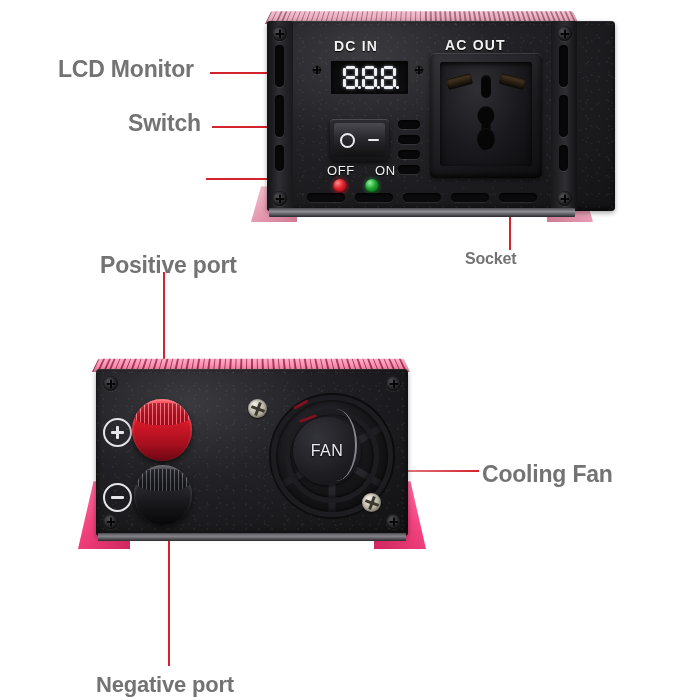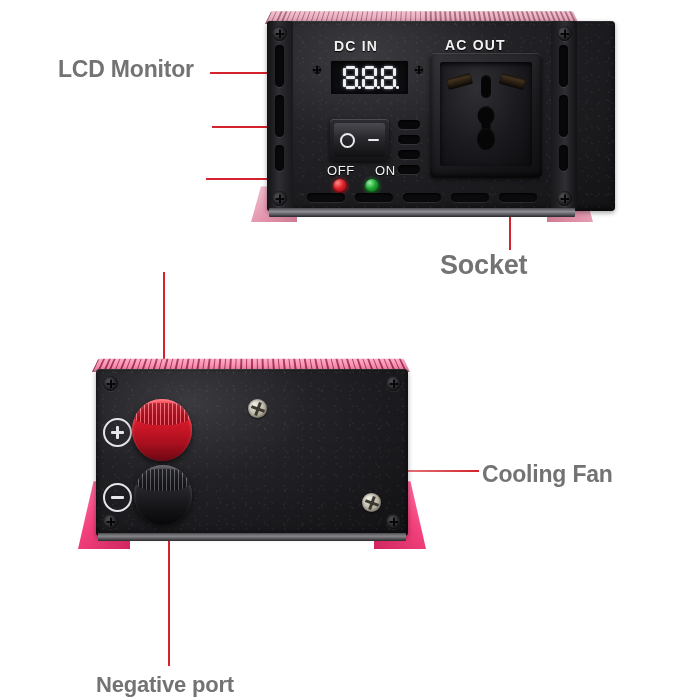--- a/index.html
+++ b/index.html
@@ -15,21 +15,21 @@
     position:absolute;
     font-family:"Liberation Sans", sans-serif;
     font-weight:bold;
     color:#737373;
     white-space:nowrap;
     letter-spacing:-0.2px;
   }
   .lbl-lcd{left:58px;top:56px;font-size:23px;}
   .lbl-switch{left:128px;top:110px;font-size:23px;}
   .lbl-led{left:56px;top:163px;font-size:23px;}
-  .lbl-socket{left:440px;top:250px;font-size:27px;}
+  .lbl-socket{left:465px;top:250px;font-size:16px;}
   .lbl-pos{left:100px;top:252px;font-size:23px;}
   .lbl-fan{left:482px;top:461px;font-size:23px;}
   .lbl-neg{left:96px;top:672px;font-size:22px;}
 
   
   .lead-h{position:absolute;height:2px;background:#d4232c;}
   .lead-v{position:absolute;width:2px;background:#d4232c;}
   .lead-fade{
     background:linear-gradient(to right,rgba(212,35,44,.25),#d4232c);
   }
@@ -369,21 +369,23 @@
     position:absolute;left:20px;top:178px;width:308px;height:8px;
     background:linear-gradient(to bottom,#4b4b50,#86868c 40%,#2a2a2e);
   }
 </style>
 </head>
 <body>
 
 <div class="stage">
 
   <div class="label lbl-lcd">LCD Monitor</div>
+  <div class="label lbl-switch">Switch</div>
   <div class="label lbl-socket">Socket</div>
+  <div class="label lbl-pos">Positive port</div>
   <div class="label lbl-fan">Cooling Fan</div>
   <div class="label lbl-neg">Negative port</div>
 
   <div class="lead-h ld-lcd"></div>
   <div class="lead-h ld-switch"></div>
   <div class="lead-h ld-led"></div>
   <div class="lead-v ld-socket"></div>
   <div class="lead-v ld-pos"></div>
   <div class="lead-h ld-fan lead-fade"></div>
   <div class="lead-v ld-neg"></div>
@@ -514,20 +516,41 @@
         <span class="pm-h"></span>
           <span class="pm-v"></span>
       </div>
       <div class="polar polar-n">
         <span class="pm-h"></span>
       </div>
 
       <div class="term term-pos"></div>
       <div class="term term-neg"></div>
 
+      <div class="fan-wrap">
+        <div class="fan-bg"></div>
+
+        <div class="spoke" style="transform:translate(-50%,0) rotate(0deg);"></div>
+        <div class="spoke" style="transform:translate(-50%,0) rotate(60deg);"></div>
+        <div class="spoke" style="transform:translate(-50%,0) rotate(120deg);"></div>
+        <div class="spoke" style="transform:translate(-50%,0) rotate(180deg);"></div>
+        <div class="spoke" style="transform:translate(-50%,0) rotate(240deg);"></div>
+        <div class="spoke" style="transform:translate(-50%,0) rotate(300deg);"></div>
+
+        <div class="fan-ring fr1"></div>
+        <div class="fan-ring fr2"></div>
+
+        <div class="fan-red" style="left:24px;top:10px;width:16px;transform:rotate(-28deg);"></div>
+        <div class="fan-red" style="left:30px;top:24px;width:18px;transform:rotate(-20deg);"></div>
+
+        <div class="fan-hub">
+          <span class="fan-txt">FAN</span>
+        </div>
+        <div class="fan-arc"></div>
+      </div>
 
       <div class="screw-big" style="left:152px;top:30px;"></div>
       <div class="screw-big" style="left:266px;top:124px;"></div>
     </div>
 
     <div class="bbase"></div>
   </div>
 
 </div>
 

